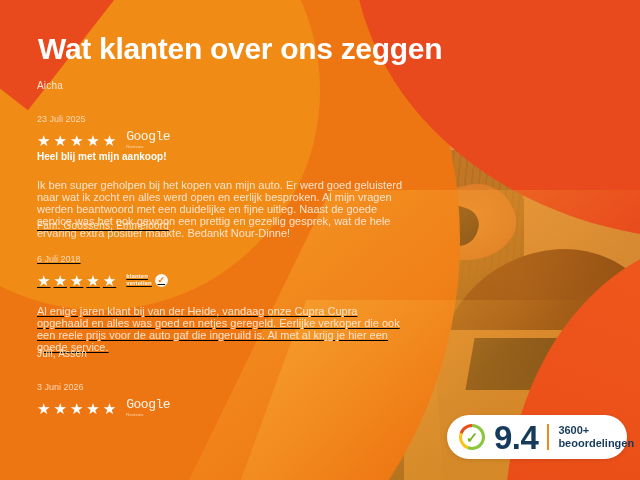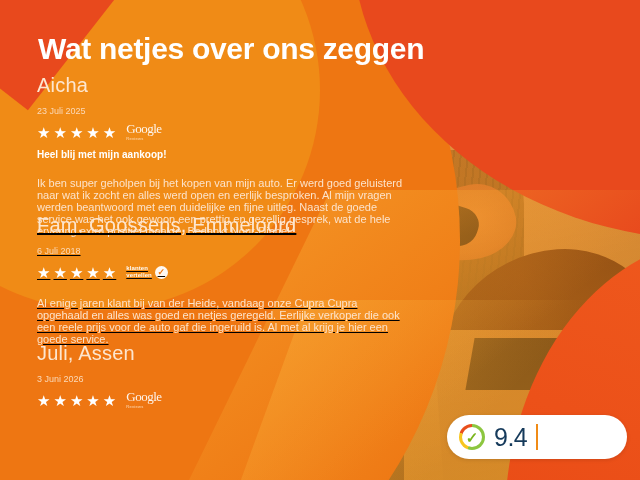--- a/index.html
+++ b/index.html
@@ -139,48 +139,48 @@
     font-size:30px; font-weight:bold; color:#ffffff;
     letter-spacing:-0.3px; white-space:nowrap;
   }
 
   .review { position:absolute; left:37px; width:372px; }
   #review-0 { top:76px; }
   #review-1 { top:216px;text-decoration:underline; }
   #review-2 { top:344px; }
 
   .r-name {
-    font-size:20px; color:#fde6cf; font-weight:normal;
+    font-size:10px; color:#fde6cf; font-weight:normal;
     letter-spacing:.2px; line-height:19px;
   }
   .r-date {
-    font-size:9px; color:#fbd9b8; line-height:13px; margin-top:10px;
+    font-size:9px; color:#fbd9b8; line-height:13px; margin-top:18px;
   }
   .r-meta {
     display:flex; align-items:center; gap:10px; margin-top:4px; height:20px;
   }
   .stars { display:flex; gap:3px; color:#ffffff; font-size:15px; line-height:15px; }
   .star { display:block; }
 
   
   .google-badge { display:flex; flex-direction:column; align-items:flex-start; opacity:.92; }
-  .google-word { font-size:13px; color:#ffffff; letter-spacing:-.5px; line-height:13px; font-family:Liberation Serif, serif; }
+  .google-word { font-size:13px; color:#ffffff; letter-spacing:-.5px; line-height:13px; font-family:Liberation Mono, monospace; }
   .google-sub { font-size:4px; color:#ffe3c5; letter-spacing:.3px; line-height:6px; margin-top:1px; }
 
   
   .kv-badge { display:flex; align-items:center; gap:3px; opacity:.95; }
   .kv-text { font-size:6px; color:#ffffff; font-weight:bold; line-height:7px; letter-spacing:.1px; }
   .kv-circle {
     width:13px; height:13px; border-radius:50%;
     background:#ffffff; display:flex; align-items:center; justify-content:center;
   }
   .kv-circle span { color:#ee7612; font-size:9px; font-weight:bold; line-height:9px; }
 
   .r-title {
-    font-size:10px; font-weight:bold; color:#ffffff; margin-top:6px; line-height:14px;
+    font-size:10px; font-weight:bold; color:#ffffff; line-height:14px;
   }
   .r-body {
     font-size:11px; color:#fce3cb; line-height:12px; margin-top:15px;
   }
 
   
   .rating-badge {
     position:absolute; left:447px; top:415px; width:180px; height:44px;
     background:#ffffff; border-radius:22px;
     display:flex; align-items:center; padding:0 12px; gap:9px;
@@ -189,21 +189,21 @@
   .kiyoh-mark { width:26px; height:26px; position:relative; flex:none; }
   .kiyoh-mark .ring {
     position:absolute; inset:0; border-radius:50%;
     background:conic-gradient(#8cc63f 0deg 200deg,#f7c51e 200deg 290deg,#e94e1b 290deg 360deg);
   }
   .kiyoh-mark .inner {
     position:absolute; inset:3px; border-radius:50%; background:#ffffff;
     display:flex; align-items:center; justify-content:center;
   }
   .kiyoh-mark .inner span { color:#7ab51d; font-size:15px; font-weight:bold; line-height:15px; }
-  .rating-score { font-size:25px; font-weight:normal; color:#153a5b; line-height:25px; letter-spacing:-.5px; }
+  .rating-score { font-size:33px; font-weight:bold; color:#153a5b; line-height:25px; letter-spacing:-.5px; }
   .rating-div { width:2px; height:26px; background:#f08b16; flex:none; }
   .rating-txt { line-height:13px; }
   .rating-count { font-size:11px; color:#153a5b; font-weight:bold; }
   .rating-label { font-size:11px; color:#153a5b; font-weight:bold; }
 </style>
 </head>
 <body>
 
 <div id="bg">
   <div class="photo-layer">
@@ -224,21 +224,21 @@
   <div class="disc"></div>
   <div class="wedge-tl"></div>
   <div class="wedge-tr"></div>
   <div class="streak"></div>
   <div class="streak2"></div>
   <div class="blob-br"></div>
 </div>
 
 <div id="content">
 
-  <div class="title">Wat netjes over ons zeggen</div>
+  <div class="title">Wat klanten over ons zeggen</div>
 
   <div class="review" id="review-0">
     <div class="r-name">Aicha</div>
     <div class="r-date">23 Juli 2025</div>
     <div class="r-meta">
       <div class="stars">
         <span class="star">★</span>
         <span class="star">★</span>
         <span class="star">★</span>
         <span class="star">★</span>
@@ -297,15 +297,19 @@
 
   <div class="rating-badge">
     <div class="kiyoh-mark">
       <div class="ring"></div>
       <div class="inner">
         <span>✓</span>
       </div>
     </div>
     <div class="rating-score">9.4</div>
     <div class="rating-div"></div>
+    <div class="rating-txt">
+      <div class="rating-count">3600+</div>
+      <div class="rating-label">beoordelingen</div>
+    </div>
   </div>
 
 </div>
 
 </body></html>

